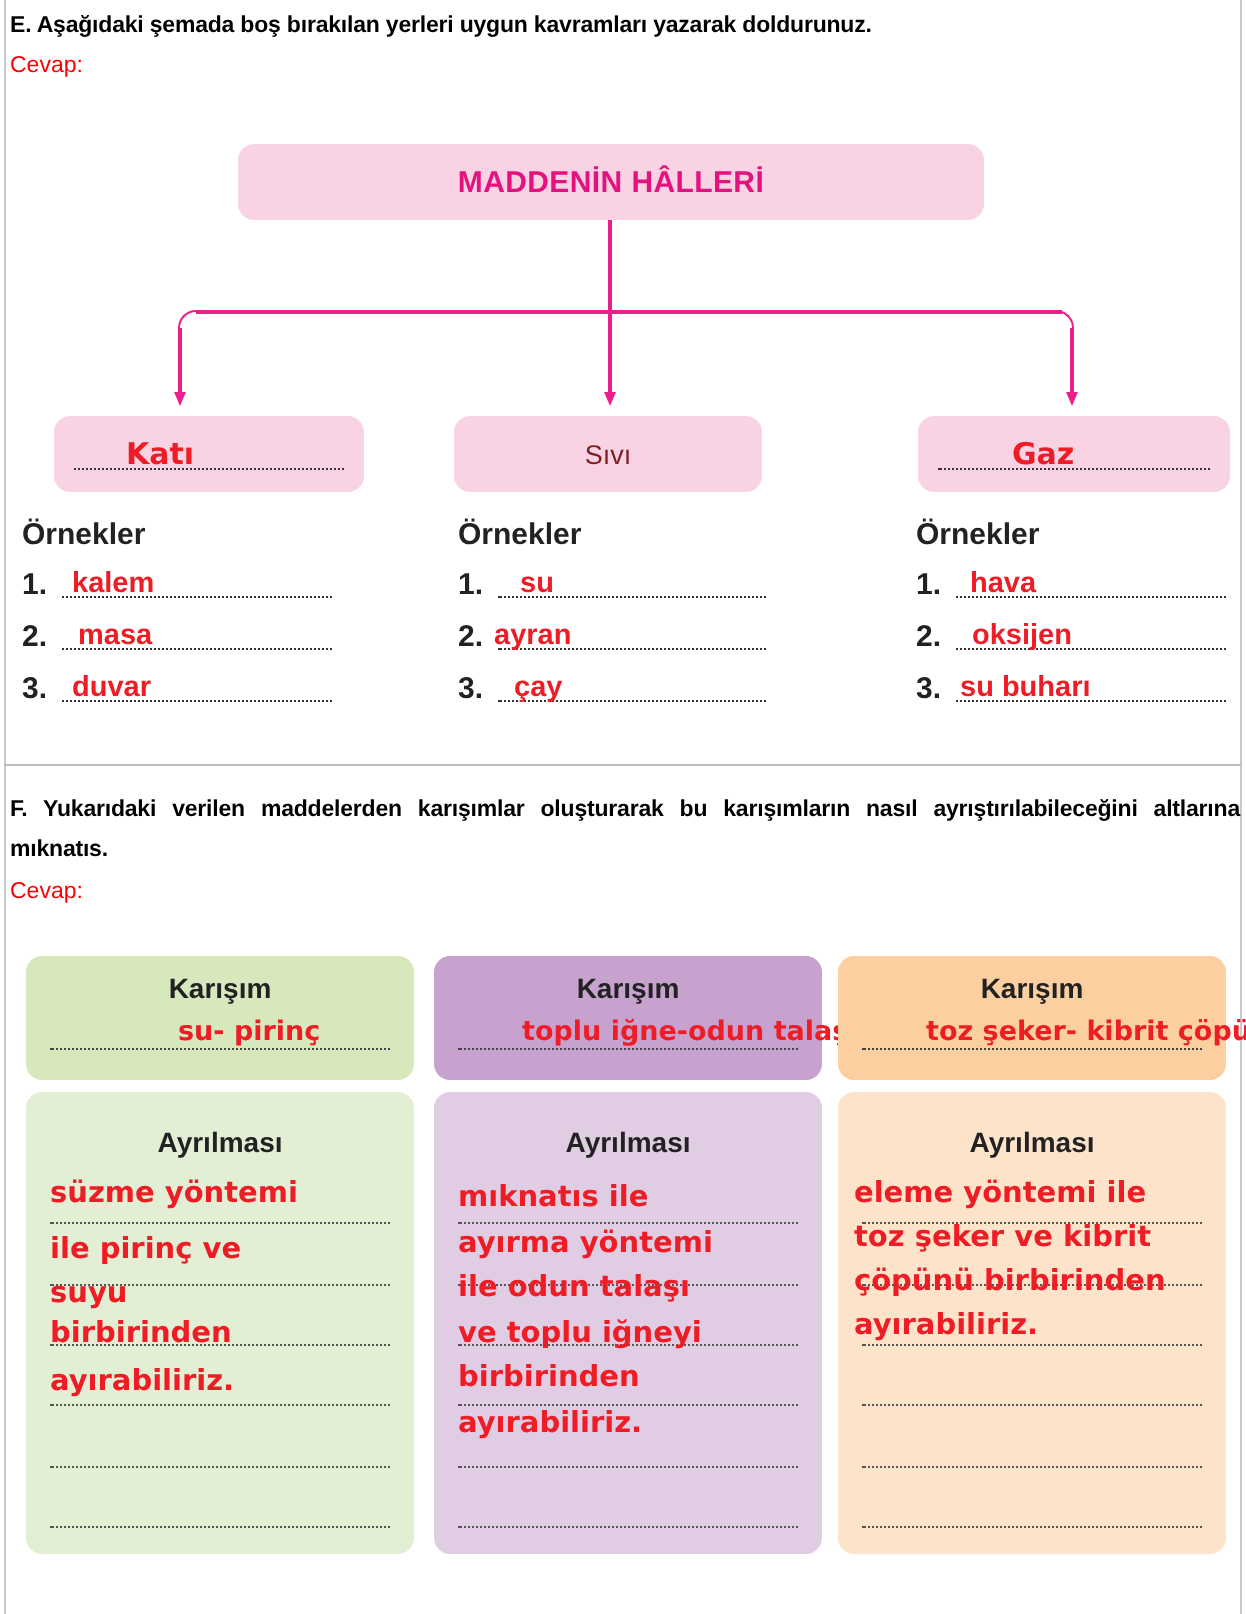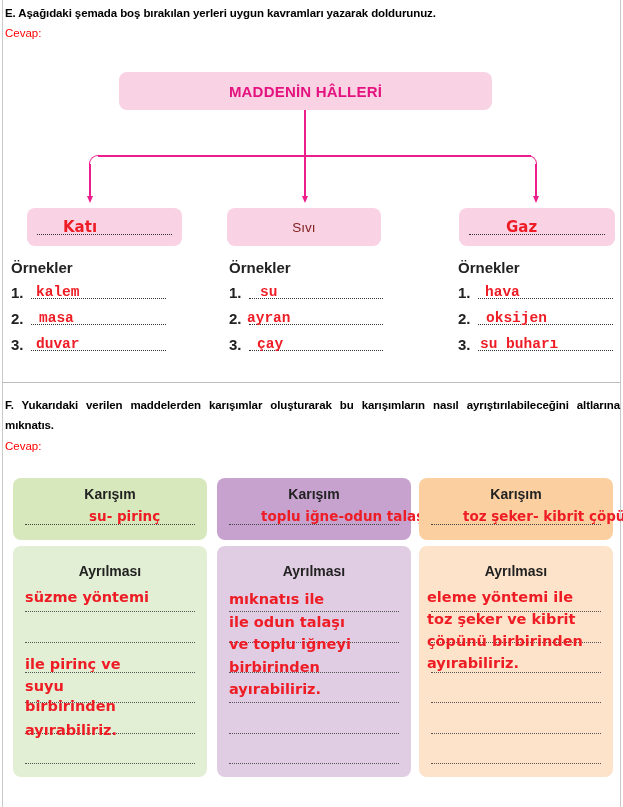--- a/index.html
+++ b/index.html
@@ -25,21 +25,21 @@
   .state-box { position: absolute; top: 208px; height: 38px; background: #f9d3e4; border-radius: 8px; }
   .state-dots { position: absolute; left: 8px; right: 8px; bottom: 11px; border-bottom: 1.5px dotted #333; }
   .state-fill { position: absolute; bottom: 10px; color: #ee1c25; font-weight: bold; font-size: 15px; font-family: "DejaVu Sans", sans-serif; background: transparent; }
   .state-plain { position: absolute; left: 0; right: 0; top: 0; bottom: 0; display: flex; align-items: center; justify-content: center; color: #7f1d1d; font-size: 13.5px; }
 
   .examples { position: absolute; top: 258px; width: 160px; }
   .examples .hdr { font-weight: bold; font-size: 15px; color: #222; height: 20px; line-height: 20px; }
   .ex-row { position: relative; height: 26px; }
   .ex-num { position: absolute; left: 0; bottom: 3px; font-weight: bold; font-size: 15px; color: #222; }
   .ex-dots { position: absolute; left: 20px; right: 0; bottom: 5px; border-bottom: 1.5px dotted #333; }
-  .ex-val { position: absolute; bottom: 4px; color: #ee1c25; font-weight: bold; font-size: 14.5px; font-family: Liberation Mono, monospace; }
+  .ex-val { position: absolute; bottom: 4px; color: #ee1c25; font-weight: bold; font-size: 14.5px; font-family: Liberation Sans, sans-serif; }
 
   
   .mix-head { position: absolute; top: 478px; height: 62px; border-radius: 8px; text-decoration: underline; }
   .mix-body { position: absolute; top: 546px; height: 231px; border-radius: 8px; }
   .mix-label { position: absolute; left: 0; right: 0; top: 8px; text-align: center; font-weight: bold; font-size: 14px; color: #222; }
   .mix-dots { position: absolute; left: 10px; right: 10px; bottom: 15px; border-bottom: 1.5px dotted #444; }
   .mix-val { position: absolute; left: 0; right: 0; bottom: 16px; text-align: center; color: #ee1c25; font-weight: bold; font-size: 13.5px; font-family: "DejaVu Sans", sans-serif; white-space: nowrap; margin-left: 48px; }
 
   .sep-label { position: absolute; left: 0; right: 0; top: 17px; text-align: center; font-weight: bold; font-size: 14px; color: #222; }
   .dotline { position: absolute; left: 12px; right: 12px; border-bottom: 1.5px dotted #555; }
@@ -162,37 +162,38 @@
 <div class="mix-body" style="left:13px; width:194px; background:#e3efd4;">
   <div class="sep-label">Ayrılması</div>
   <div class="dotline" style="top:65px;"></div>
   <div class="dotline" style="top:96px;"></div>
   <div class="dotline" style="top:126px;"></div>
   <div class="dotline" style="top:156px;"></div>
   <div class="dotline" style="top:187px;"></div>
   <div class="dotline" style="top:217px;"></div>
   <div class="sep-text">
     <div style="height:28px;">süzme yöntemi</div>
-    <div style="height:22px;margin-top:39px;">ile pirinç ve</div>
+    <div style="height:22px;">ile pirinç ve</div>
     <div style="height:20px;">suyu</div>
     <div style="height:24px;">birbirinden</div>
     <div>ayırabiliriz.</div>
   </div>
 </div>
 
 <div class="mix-body" style="left:217px; width:194px; background:#e1cde3;">
   <div class="sep-label">Ayrılması</div>
   <div class="dotline" style="top:65px;"></div>
   <div class="dotline" style="top:96px;"></div>
   <div class="dotline" style="top:126px;"></div>
   <div class="dotline" style="top:156px;"></div>
   <div class="dotline" style="top:187px;"></div>
   <div class="dotline" style="top:217px;"></div>
   <div class="sep-text" style="line-height:22.5px; top:42px;">
     <div>mıknatıs ile</div>
+    <div>ayırma yöntemi</div>
     <div>ile odun talaşı</div>
     <div>ve toplu iğneyi</div>
     <div>birbirinden</div>
     <div>ayırabiliriz.</div>
   </div>
 </div>
 
 <div class="mix-body" style="left:419px; width:194px; background:#fde3c9;">
   <div class="sep-label">Ayrılması</div>
   <div class="dotline" style="top:65px;"></div>

